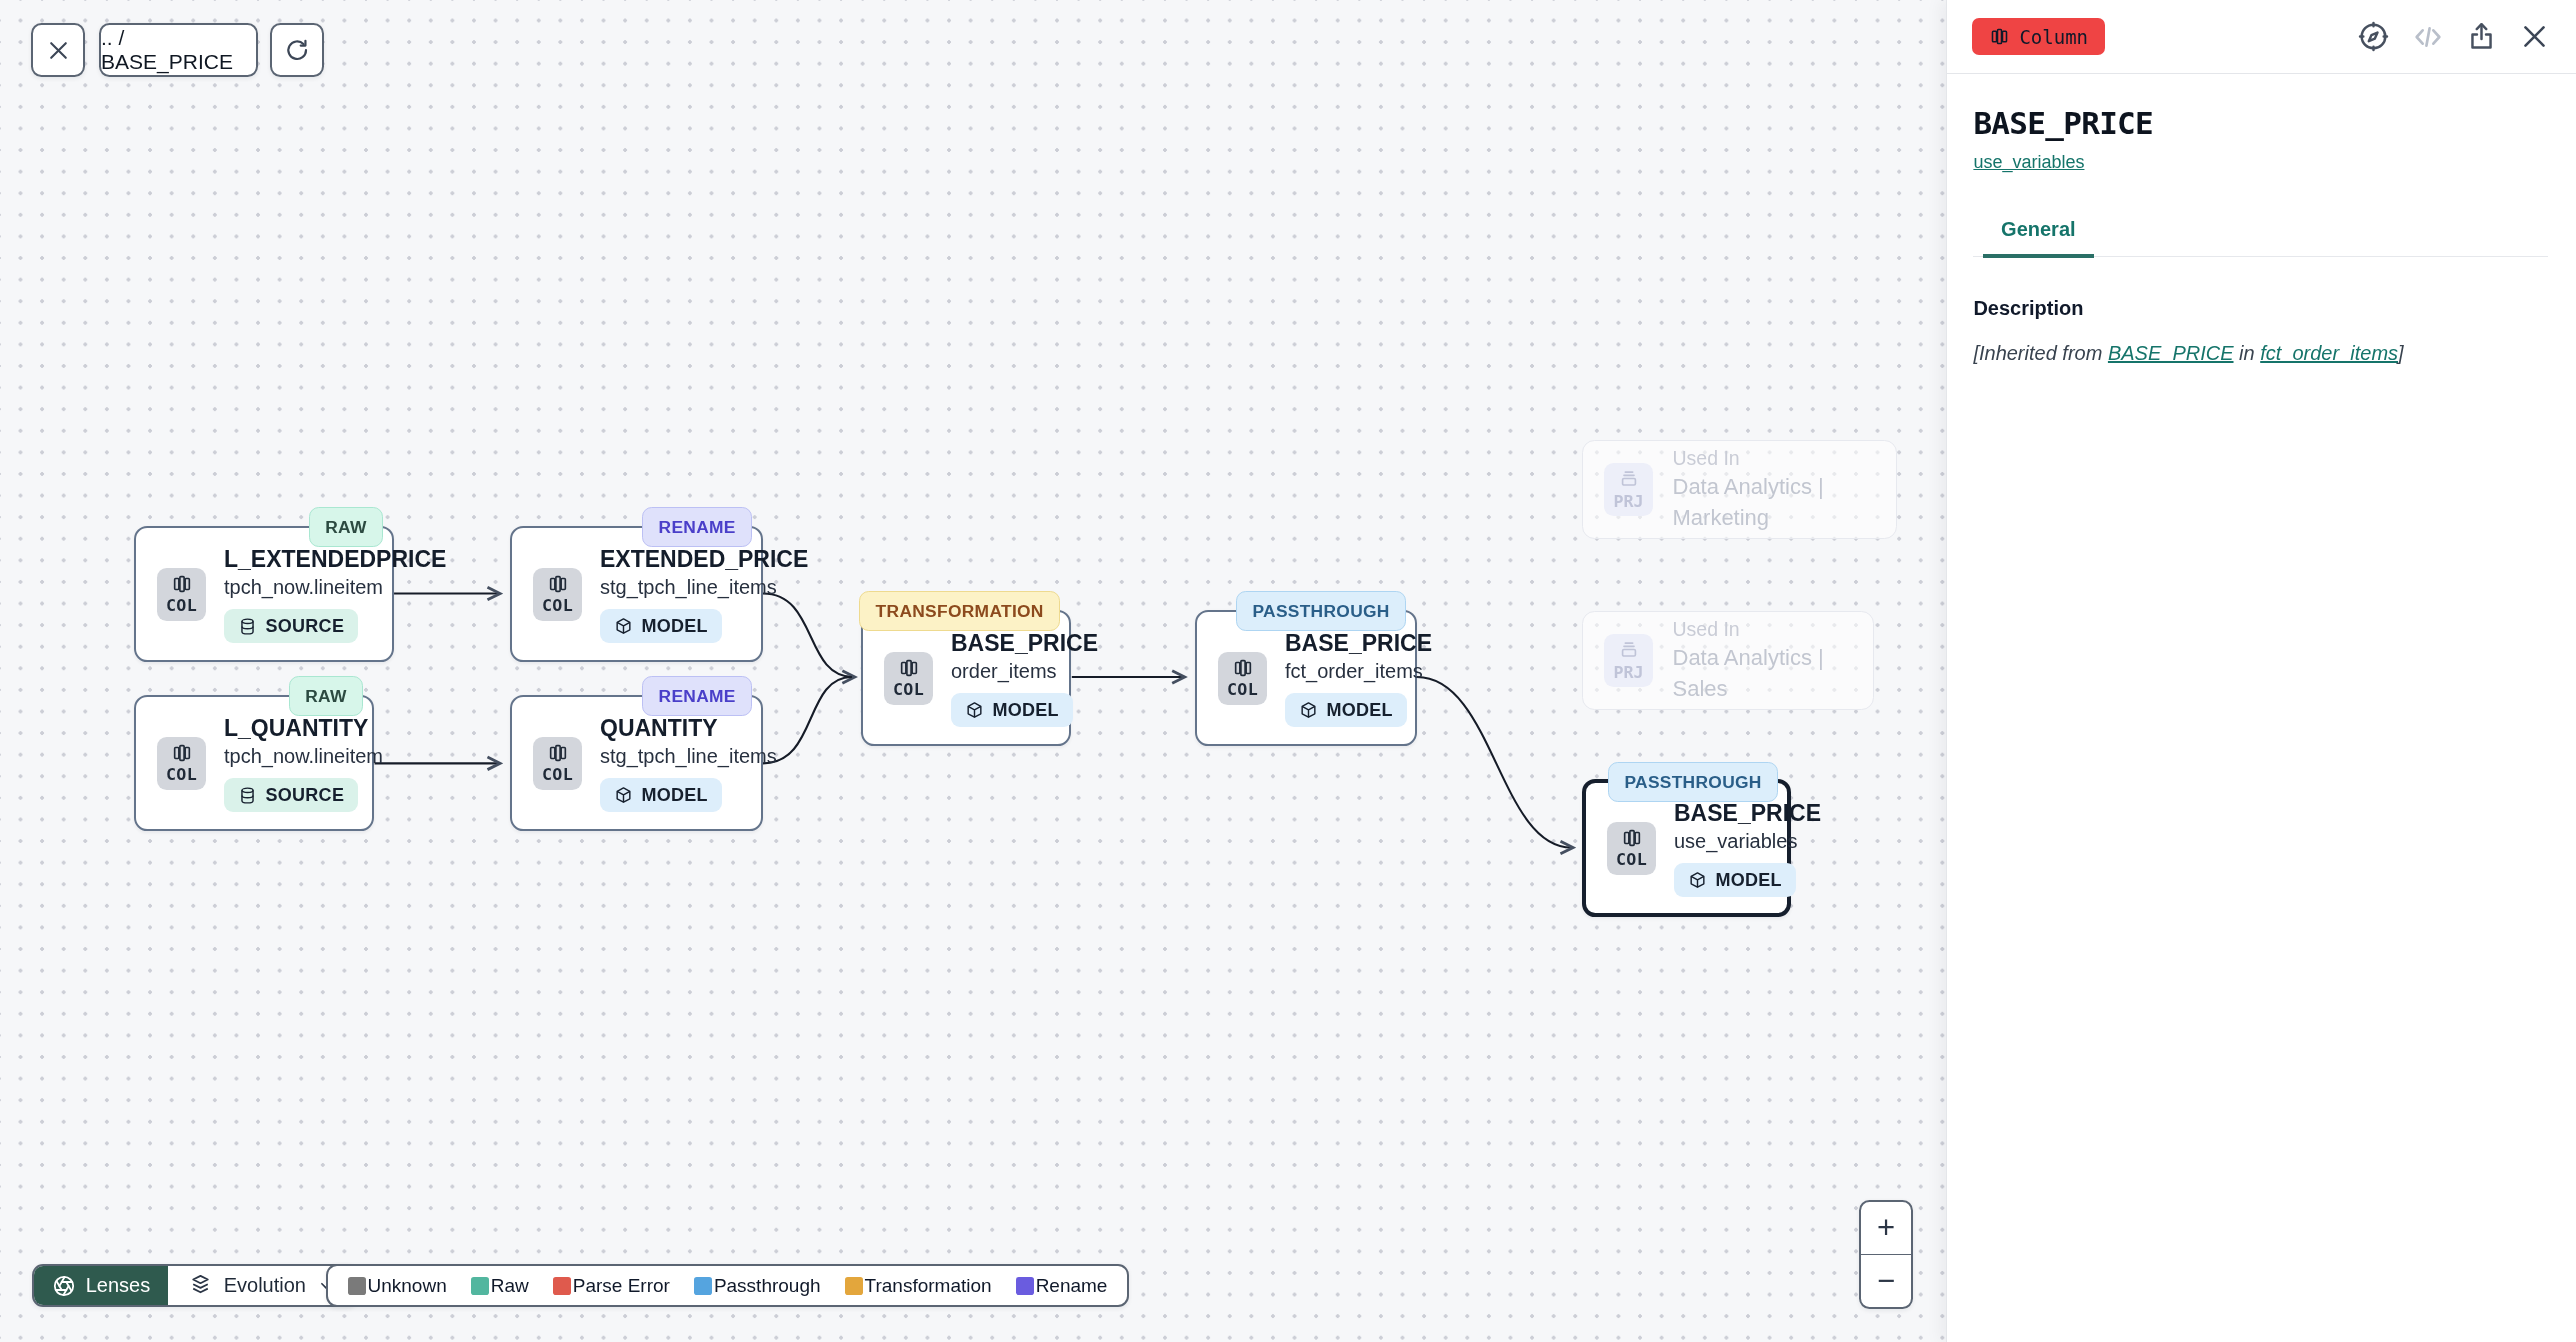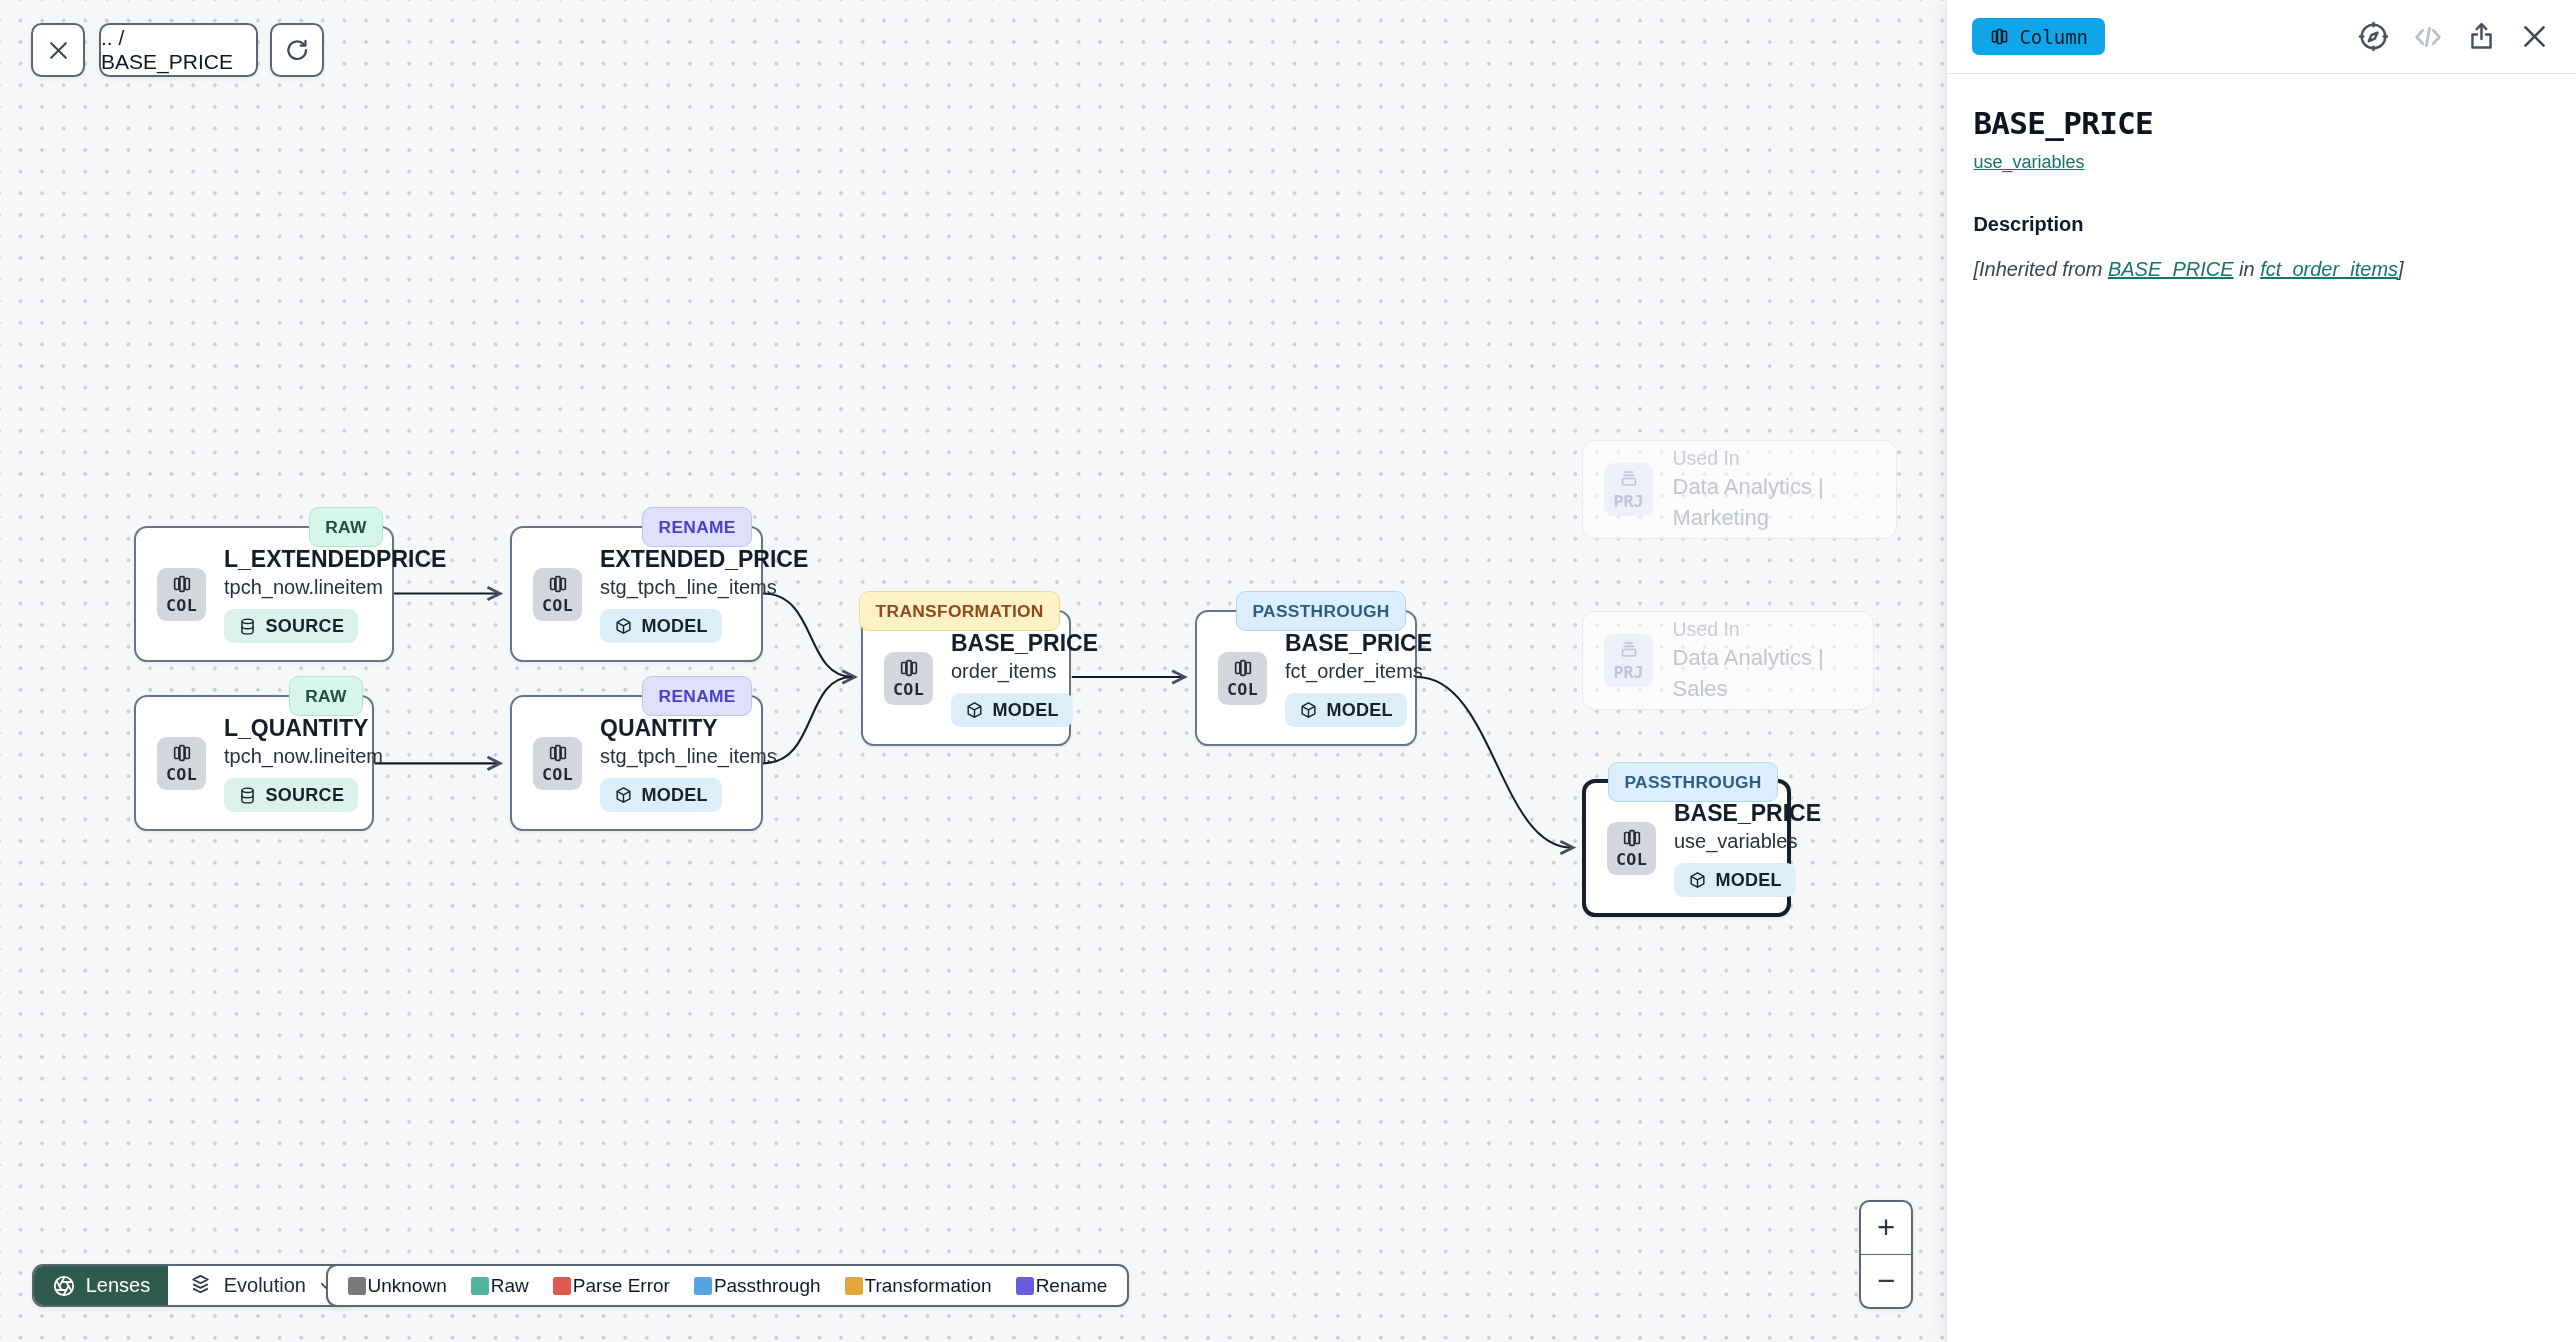--- a/index.html
+++ b/index.html
@@ -88,21 +88,21 @@
   .zoom-ctl .zbtn { flex:1; display:flex; align-items:center; justify-content:center;
     font-size:31px; color:#2c3646; cursor:pointer; font-weight:400; }
   .zoom-ctl .zbtn:first-child { border-bottom:1.7px solid #5b6573; }
 
   
   .panel { position:absolute; left:1946px; top:0; width:630px; height:1343px;
     background:#fff; border-left:1.4px solid #e4e6ea;
     box-shadow:-5.6px 0 15.3px rgba(15,23,42,.05); }
   .panel-header { height:74px; display:flex; align-items:center;
     padding:0 26.4px 0 25px; border-bottom:1.4px solid #e4e6ea; }
-  .type-chip { display:flex; align-items:center; gap:9.7px; background:#0ea5e9;
+  .type-chip { display:flex; align-items:center; gap:9.7px; background:#ef4444;
     border-radius:7px; padding:7.7px 16.7px;
     font-family:"DejaVu Sans Mono", monospace; font-size:19px; color:#10192a; }
   .panel-header-icons { margin-left:auto; display:flex; align-items:center; gap:22px; }
   .hicon { display:flex; align-items:center; justify-content:center; cursor:pointer; }
 
   .panel-body { padding:31px 28px 0 26.4px; }
   .panel-title { font-family:"DejaVu Sans Mono", monospace; font-weight:700;
     font-size:31px; color:#0d141f; letter-spacing:-0.7px; }
   .panel-link { display:inline-block; margin-top:11px; font-size:18px;
     color:#15746a; text-decoration:underline; cursor:pointer; }
@@ -446,19 +446,22 @@
             <path d="M5 5l14 14M19 5L5 19"></path>
           </svg>
       </span>
     </div>
   </div>
 
   <div class="panel-body">
     <h1 class="panel-title">BASE_PRICE</h1>
     <a class="panel-link">use_variables</a>
 
+    <div class="tabs">
+      <div class="tab active">General</div>
+    </div>
 
     <div class="desc-label">Description</div>
 
     <p class="inherited"><span>[Inherited from </span><a>BASE_PRICE</a><span> in </span><a>fct_order_items</a><span>]</span></p>
   </div>
 </aside>
 
 
 </body></html>

